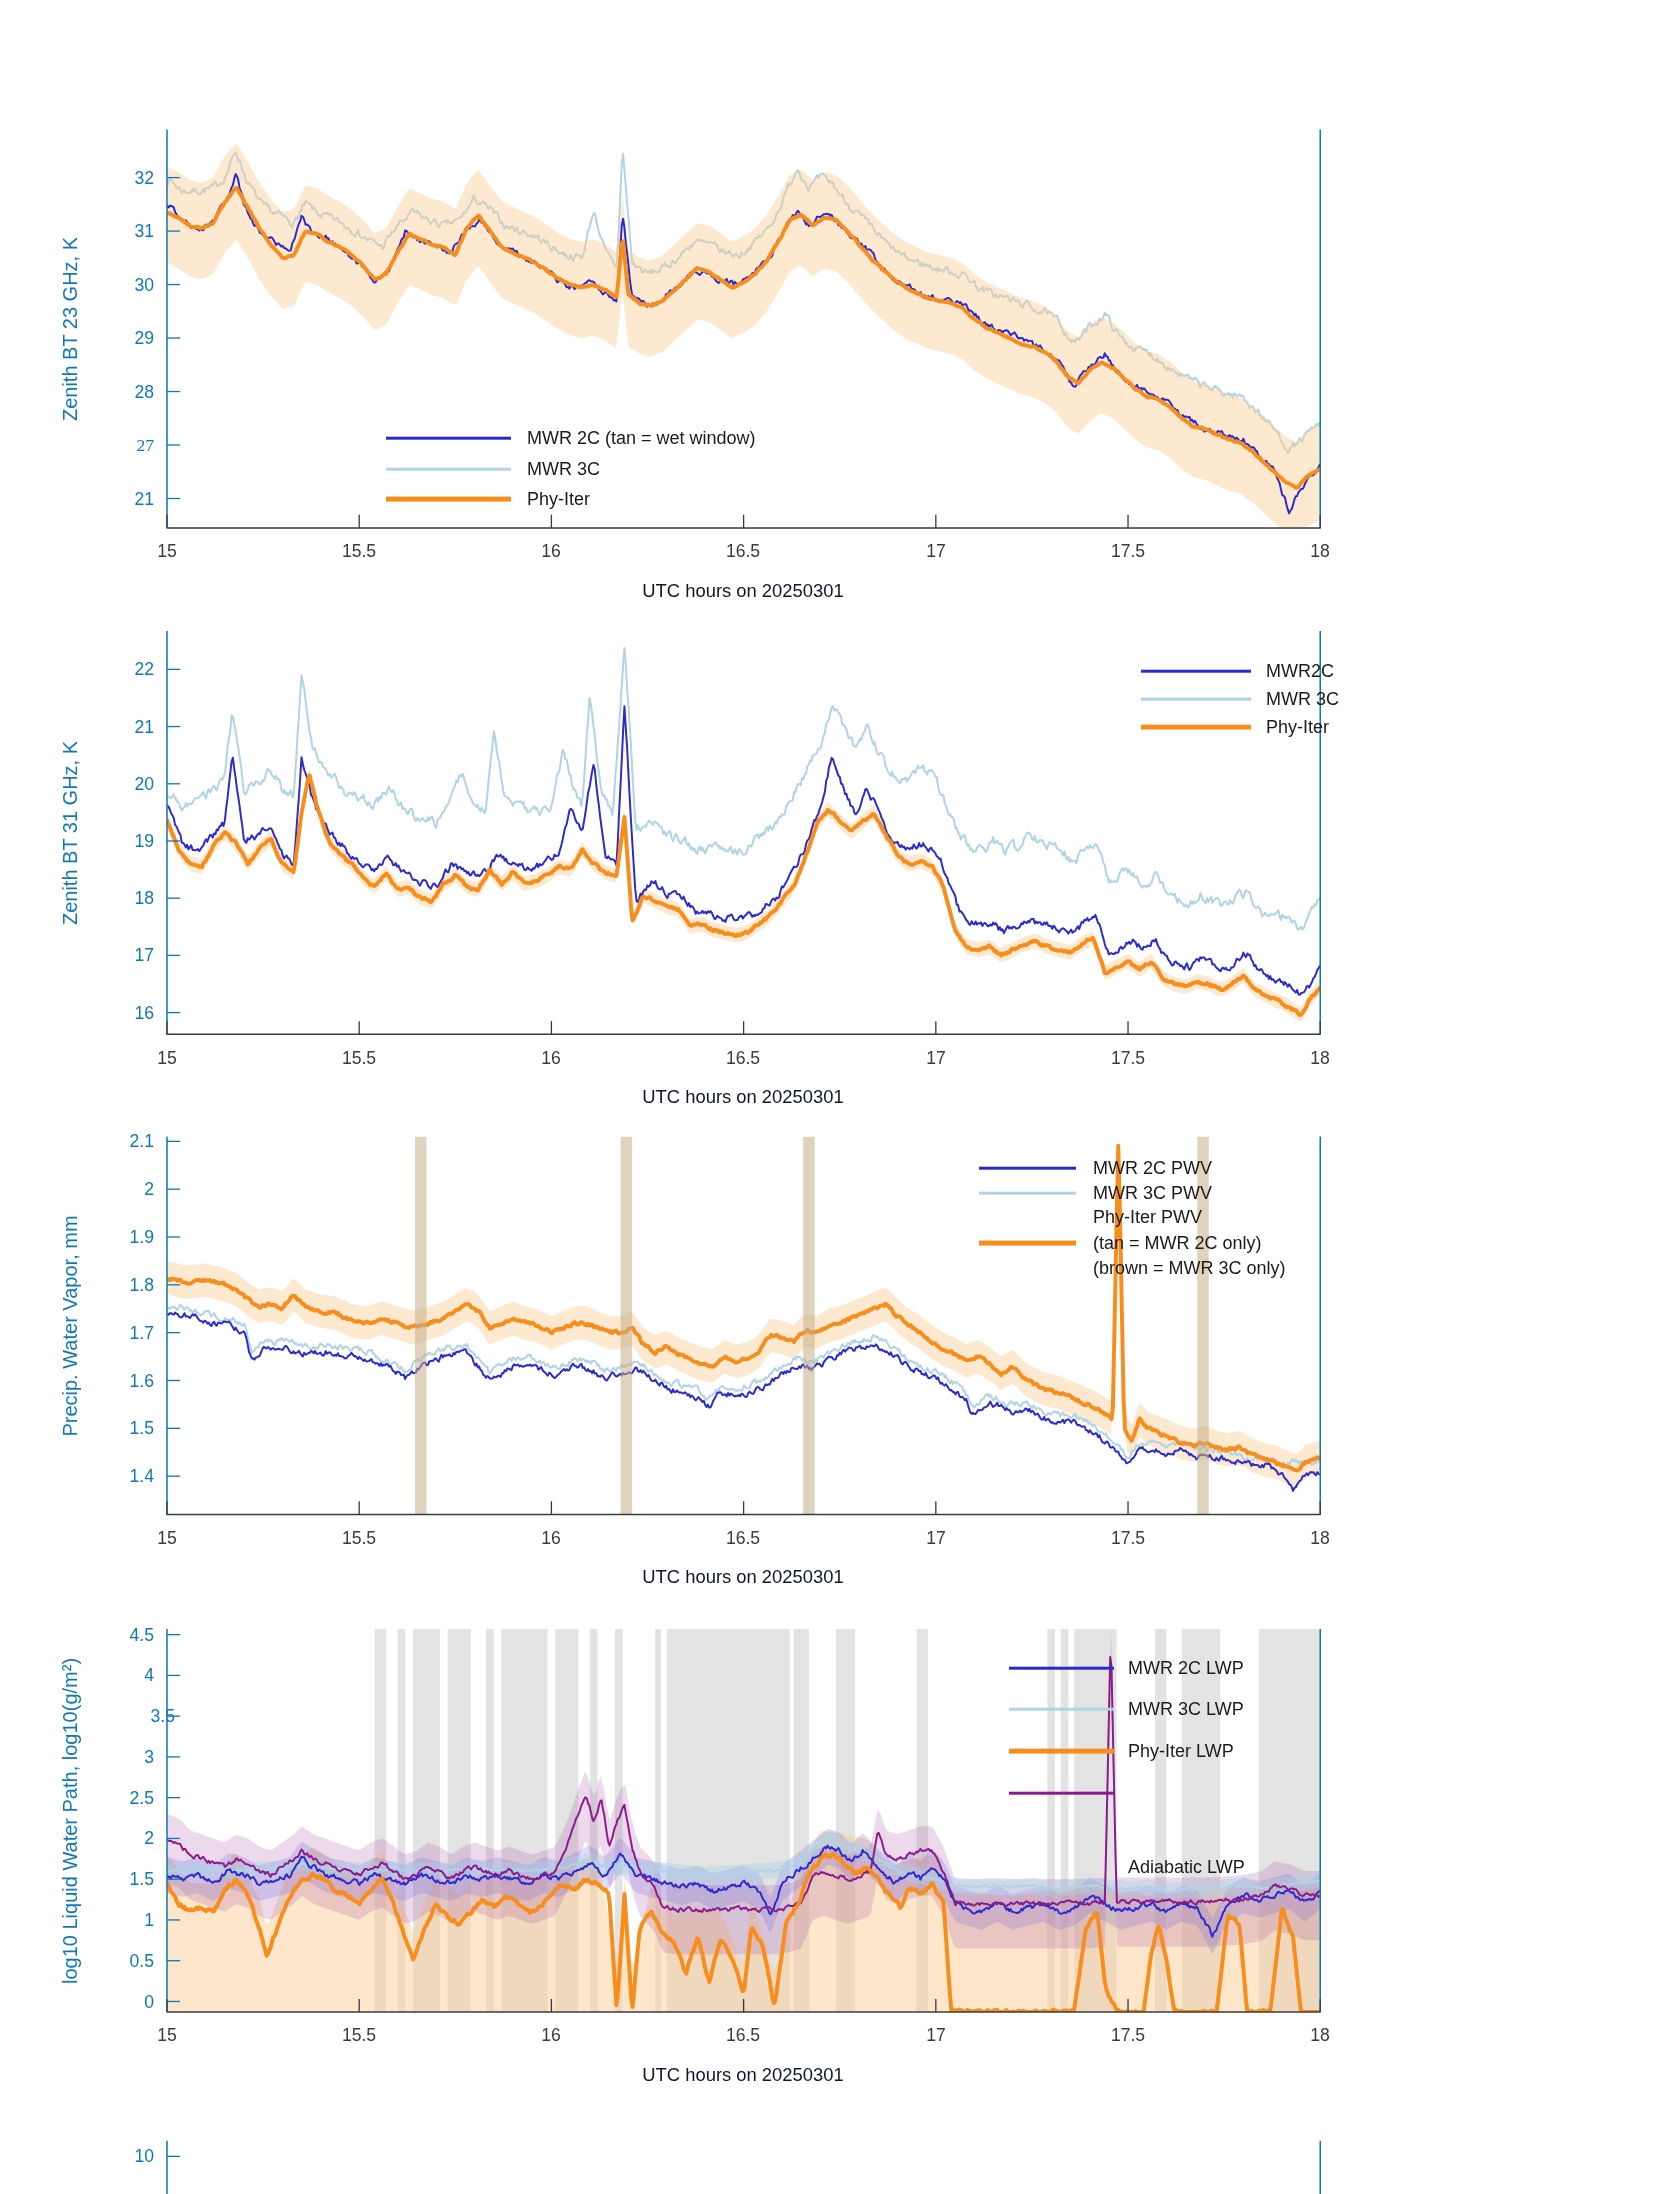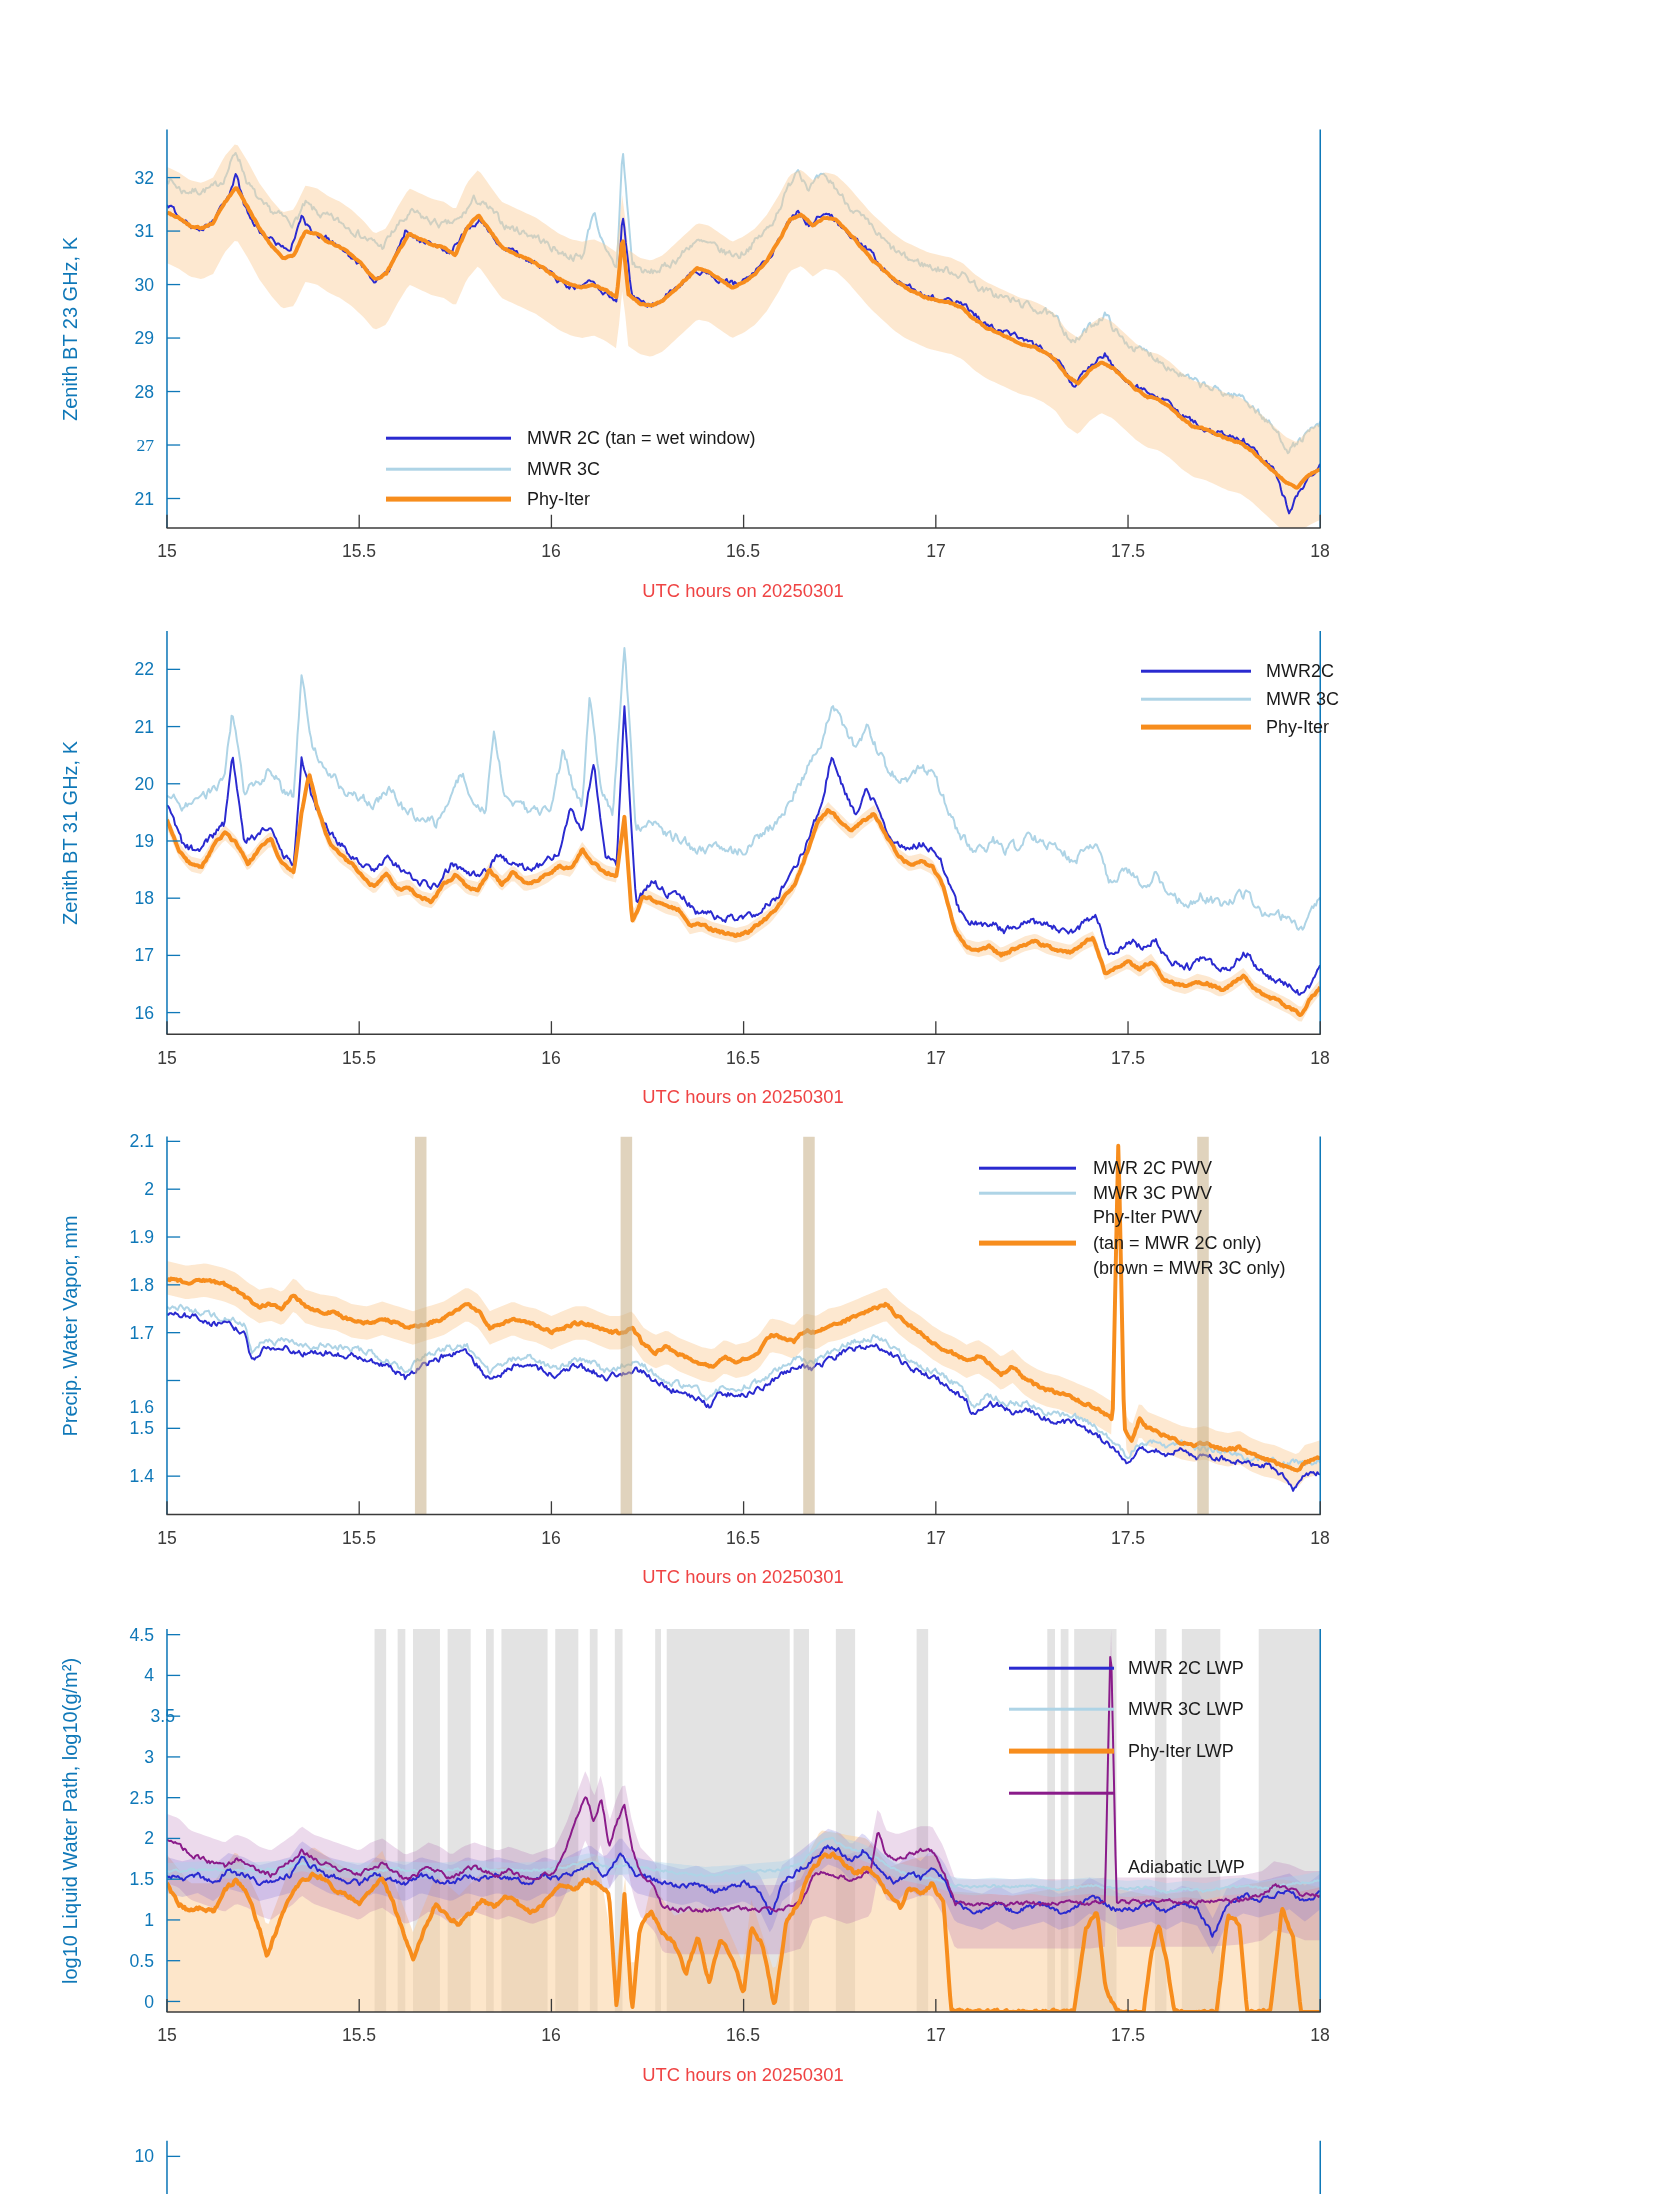--- a/index.html
+++ b/index.html
@@ -2,21 +2,21 @@
 <html style="font-size:7px"><head>
 <meta charset="utf-8">
 <style>
   html,body{margin:0;padding:0;background:#ffffff;}
   body{width:1679px;height:2633px;position:relative;overflow:hidden;
        font-family:"Liberation Sans","DejaVu Sans",sans-serif;}
   #figure{position:absolute;left:0;top:0;width:1679px;height:2633px;}
   #plot-svg{position:absolute;left:0;top:0;}
   .ylabel{position:absolute;color:#0f78b8;font-size:20px;white-space:nowrap;
           transform:translate(-50%,-50%) rotate(-90deg);}
-  .xlabel{position:absolute;color:#ef4444;font-size:18.4px;white-space:nowrap;
+  .xlabel{position:absolute;color:#0f172a;font-size:18.4px;white-space:nowrap;
           transform:translate(-50%,0);}
   .xtick-label{position:absolute;color:#3b3b3b;font-size:17.6px;width:70px;
           text-align:center;transform:translate(-50%,0);}
   .ytick-label{position:absolute;color:#0f78b8;font-size:17.6px;width:88px;
           text-align:right;transform:translate(0,-50%);}
   .legend-label{position:absolute;color:#1a1a1a;font-size:18px;white-space:nowrap;
           transform:translate(0,-50%);}
   .legend-line{position:absolute;transform:translate(0,-50%);}
 </style>
 </head>
@@ -452,21 +452,21 @@
       <div class="xtick-label" style="left: 1128px; top: 1048px;">17.5</div>
       <div class="xtick-label" style="left: 1320px; top: 1048px;">18</div>
       <div class="legend-line" style="left: 1141px; top: 671px; width: 110px; height: 2.6px; background: rgb(42, 42, 208);"></div>
       <div class="legend-label" style="left: 1266px; top: 671px; text-align: center;">MWR2C</div>
       <div class="legend-line" style="left: 1141px; top: 699px; width: 110px; height: 2.6px; background: rgb(174, 212, 230);"></div>
       <div class="legend-label" style="left: 1266px; top: 699px;">MWR 3C</div>
       <div class="legend-line" style="left: 1141px; top: 727px; width: 110px; height: 4.8px; background: rgb(247, 141, 29);"></div>
       <div class="legend-label" style="left: 1266px; top: 727px;">Phy-Iter</div>
       <div class="ytick-label" style="left: 66px; top: 1476px;">1.4</div>
       <div class="ytick-label" style="left: 66px; top: 1428px;">1.5</div>
-      <div class="ytick-label" style="left: 66px; top: 1381px; margin-top: 26px;">1.6</div>
+      <div class="ytick-label" style="left: 66px; top: 1381px;">1.6</div>
       <div class="ytick-label" style="left: 66px; top: 1333px;">1.7</div>
       <div class="ytick-label" style="left: 66px; top: 1285px;">1.8</div>
       <div class="ytick-label" style="left: 66px; top: 1237px;">1.9</div>
       <div class="ytick-label" style="left: 66px; top: 1189px;">2</div>
       <div class="ytick-label" style="left: 66px; top: 1141px;">2.1</div>
       <div class="xtick-label" style="left: 167px; top: 1528px;">15</div>
       <div class="xtick-label" style="left: 359px; top: 1528px;">15.5</div>
       <div class="xtick-label" style="left: 551px; top: 1528px;">16</div>
       <div class="xtick-label" style="left: 743px; top: 1528px;">16.5</div>
       <div class="xtick-label" style="left: 936px; top: 1528px;">17</div>

